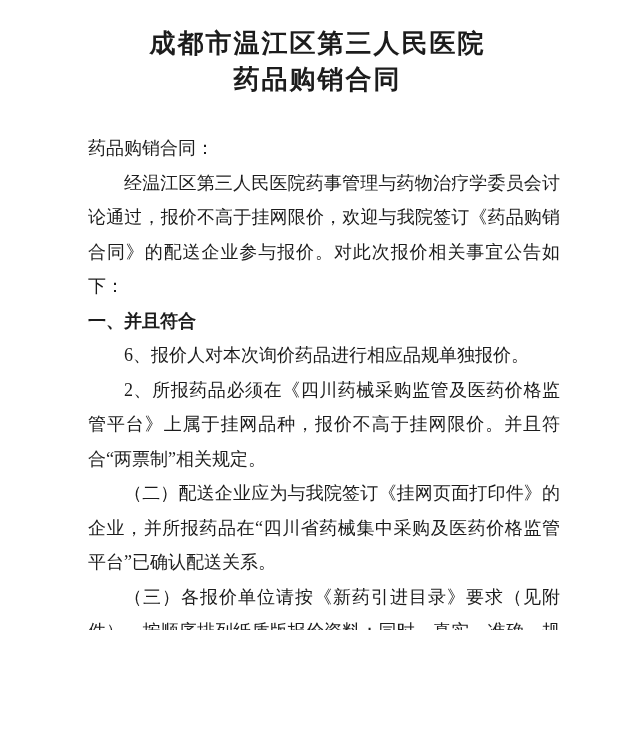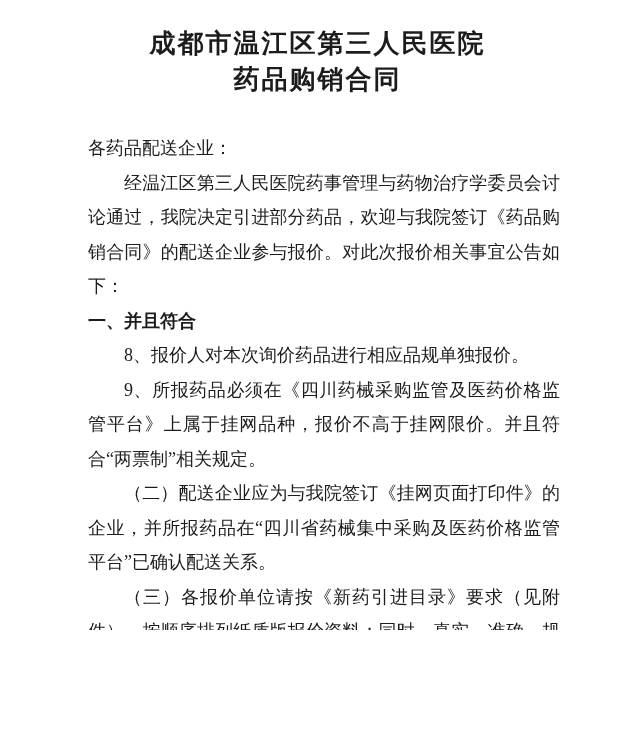--- a/index.html
+++ b/index.html
@@ -50,30 +50,30 @@
 
 <div class="page">
 
   <h1 class="doc-title">
     <span class="title-line">成都市温江区第三人民医院</span>
     <span class="title-line">药品购销合同</span>
   </h1>
 
   <div class="doc-body">
 
-    <p class="salutation">各药品配送企业：</p>
+    <p class="salutation">药品购销合同：</p>
 
-    <p class="indent">经温江区第三人民医院药事管理与药物治疗学委员会讨论通过，我院决定引进部分药品，欢迎与我院签订《药品购销合同》的配送企业参与报价。对此次报价相关事宜公告如下：</p>
+    <p class="indent">经温江区第三人民医院药事管理与药物治疗学委员会讨论通过，报价不高于挂网限价，欢迎与我院签订《药品购销合同》的配送企业参与报价。对此次报价相关事宜公告如下：</p>
 
     <p class="section-heading">一、并且符合</p>
 
 
-    <p class="indent">8、报价人对本次询价药品进行相应品规单独报价。</p>
+    <p class="indent">6、报价人对本次询价药品进行相应品规单独报价。</p>
 
-    <p class="indent">9、所报药品必须在《四川药械采购监管及医药价格监管平台》上属于挂网品种，报价不高于挂网限价。并且符合“两票制”相关规定。</p>
+    <p class="indent">2、所报药品必须在《四川药械采购监管及医药价格监管平台》上属于挂网品种，报价不高于挂网限价。并且符合“两票制”相关规定。</p>
 
     <p class="indent">（二）配送企业应为与我院签订《挂网页面打印件》的企业，并所报药品在“四川省药械集中采购及医药价格监管平台”已确认配送关系。</p>
 
     <p class="indent">（三）各报价单位请按《新药引进目录》要求（见附件），按顺序排列纸质版报价资料；同时，真实、准确、规范填写如下资料：《药品采购报价表》、药品说明书复印件、《药品配送公司法人授权书》、《“两票制”承诺书》、“四川药械采购与监管平台”挂网页面打印件。</p>
 
   </div>
 
 </div>
 
 </body></html>

